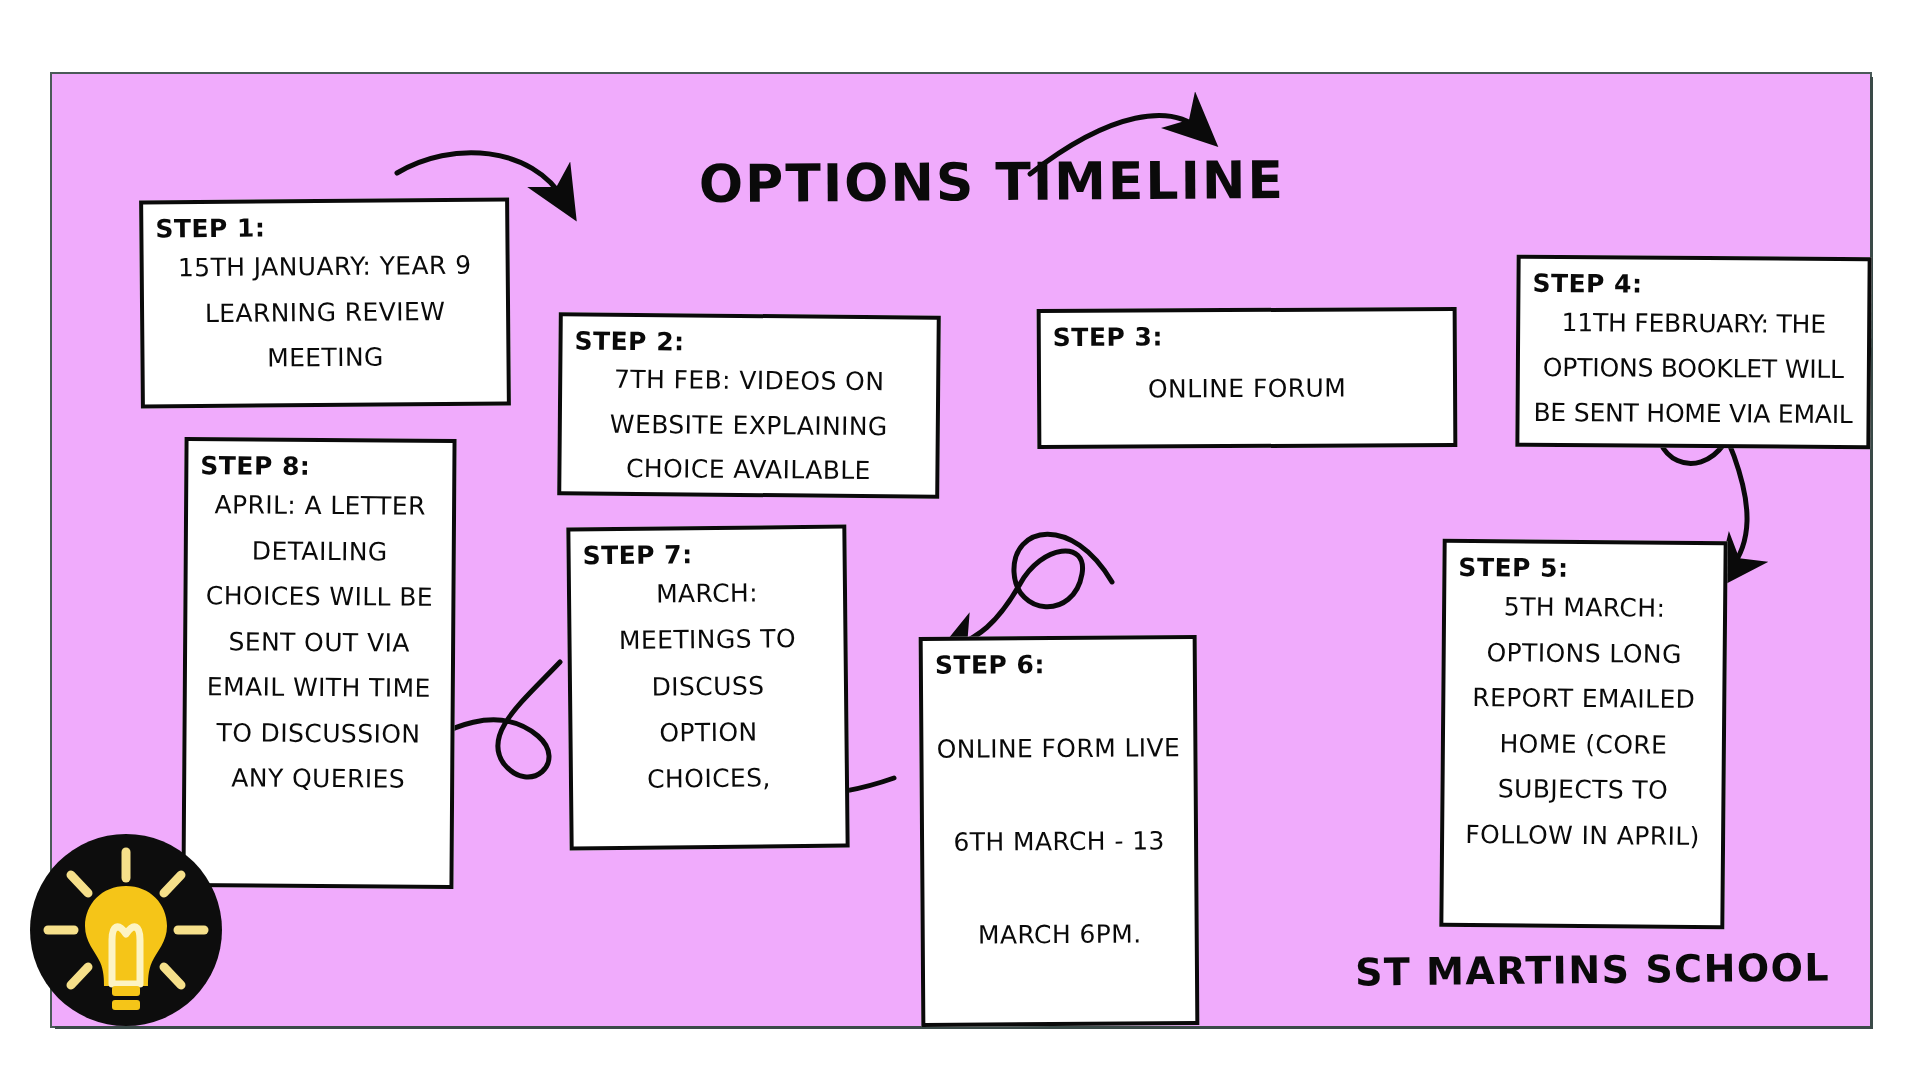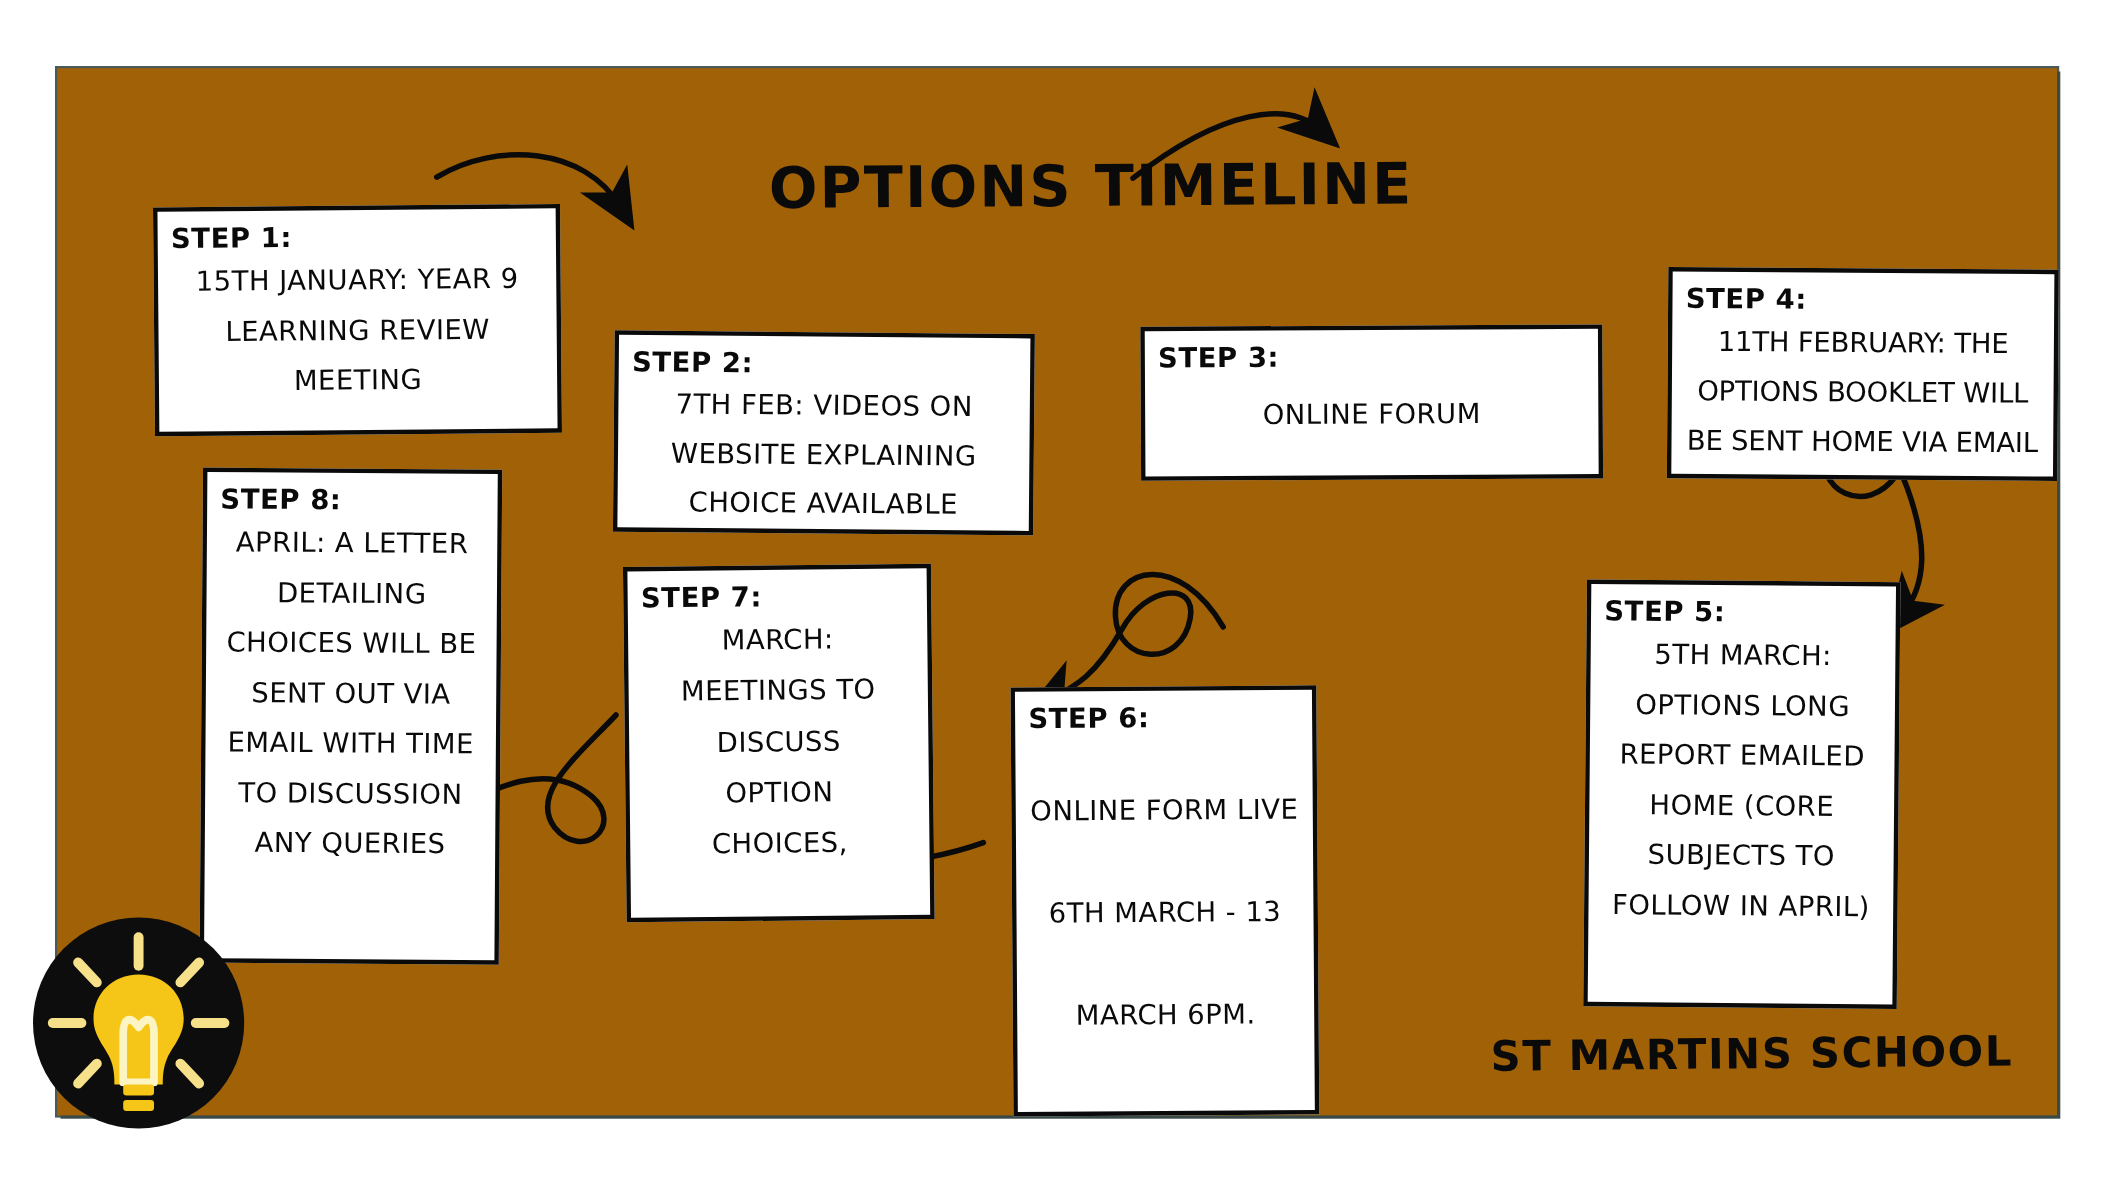--- a/index.html
+++ b/index.html
@@ -18,24 +18,24 @@
     position: relative;
     width: 1920px;
     height: 1080px;
     background: #ffffff;
   }
 
   
   #poster {
     position: absolute;
     left: 52px;
-    top: 62px;
+    top: 74px;
     width: 1818px;
     height: 952px;
-    background: #a16207;
+    background: #f0abfc;
     box-shadow: 3px 3px 0 0 #3a4a48, 0 0 0 2px #4a5a58;
     overflow: visible;
   }
 
   
   #title {
     position: absolute;
     left: 620px;
     top: 78px;
     width: 640px;

